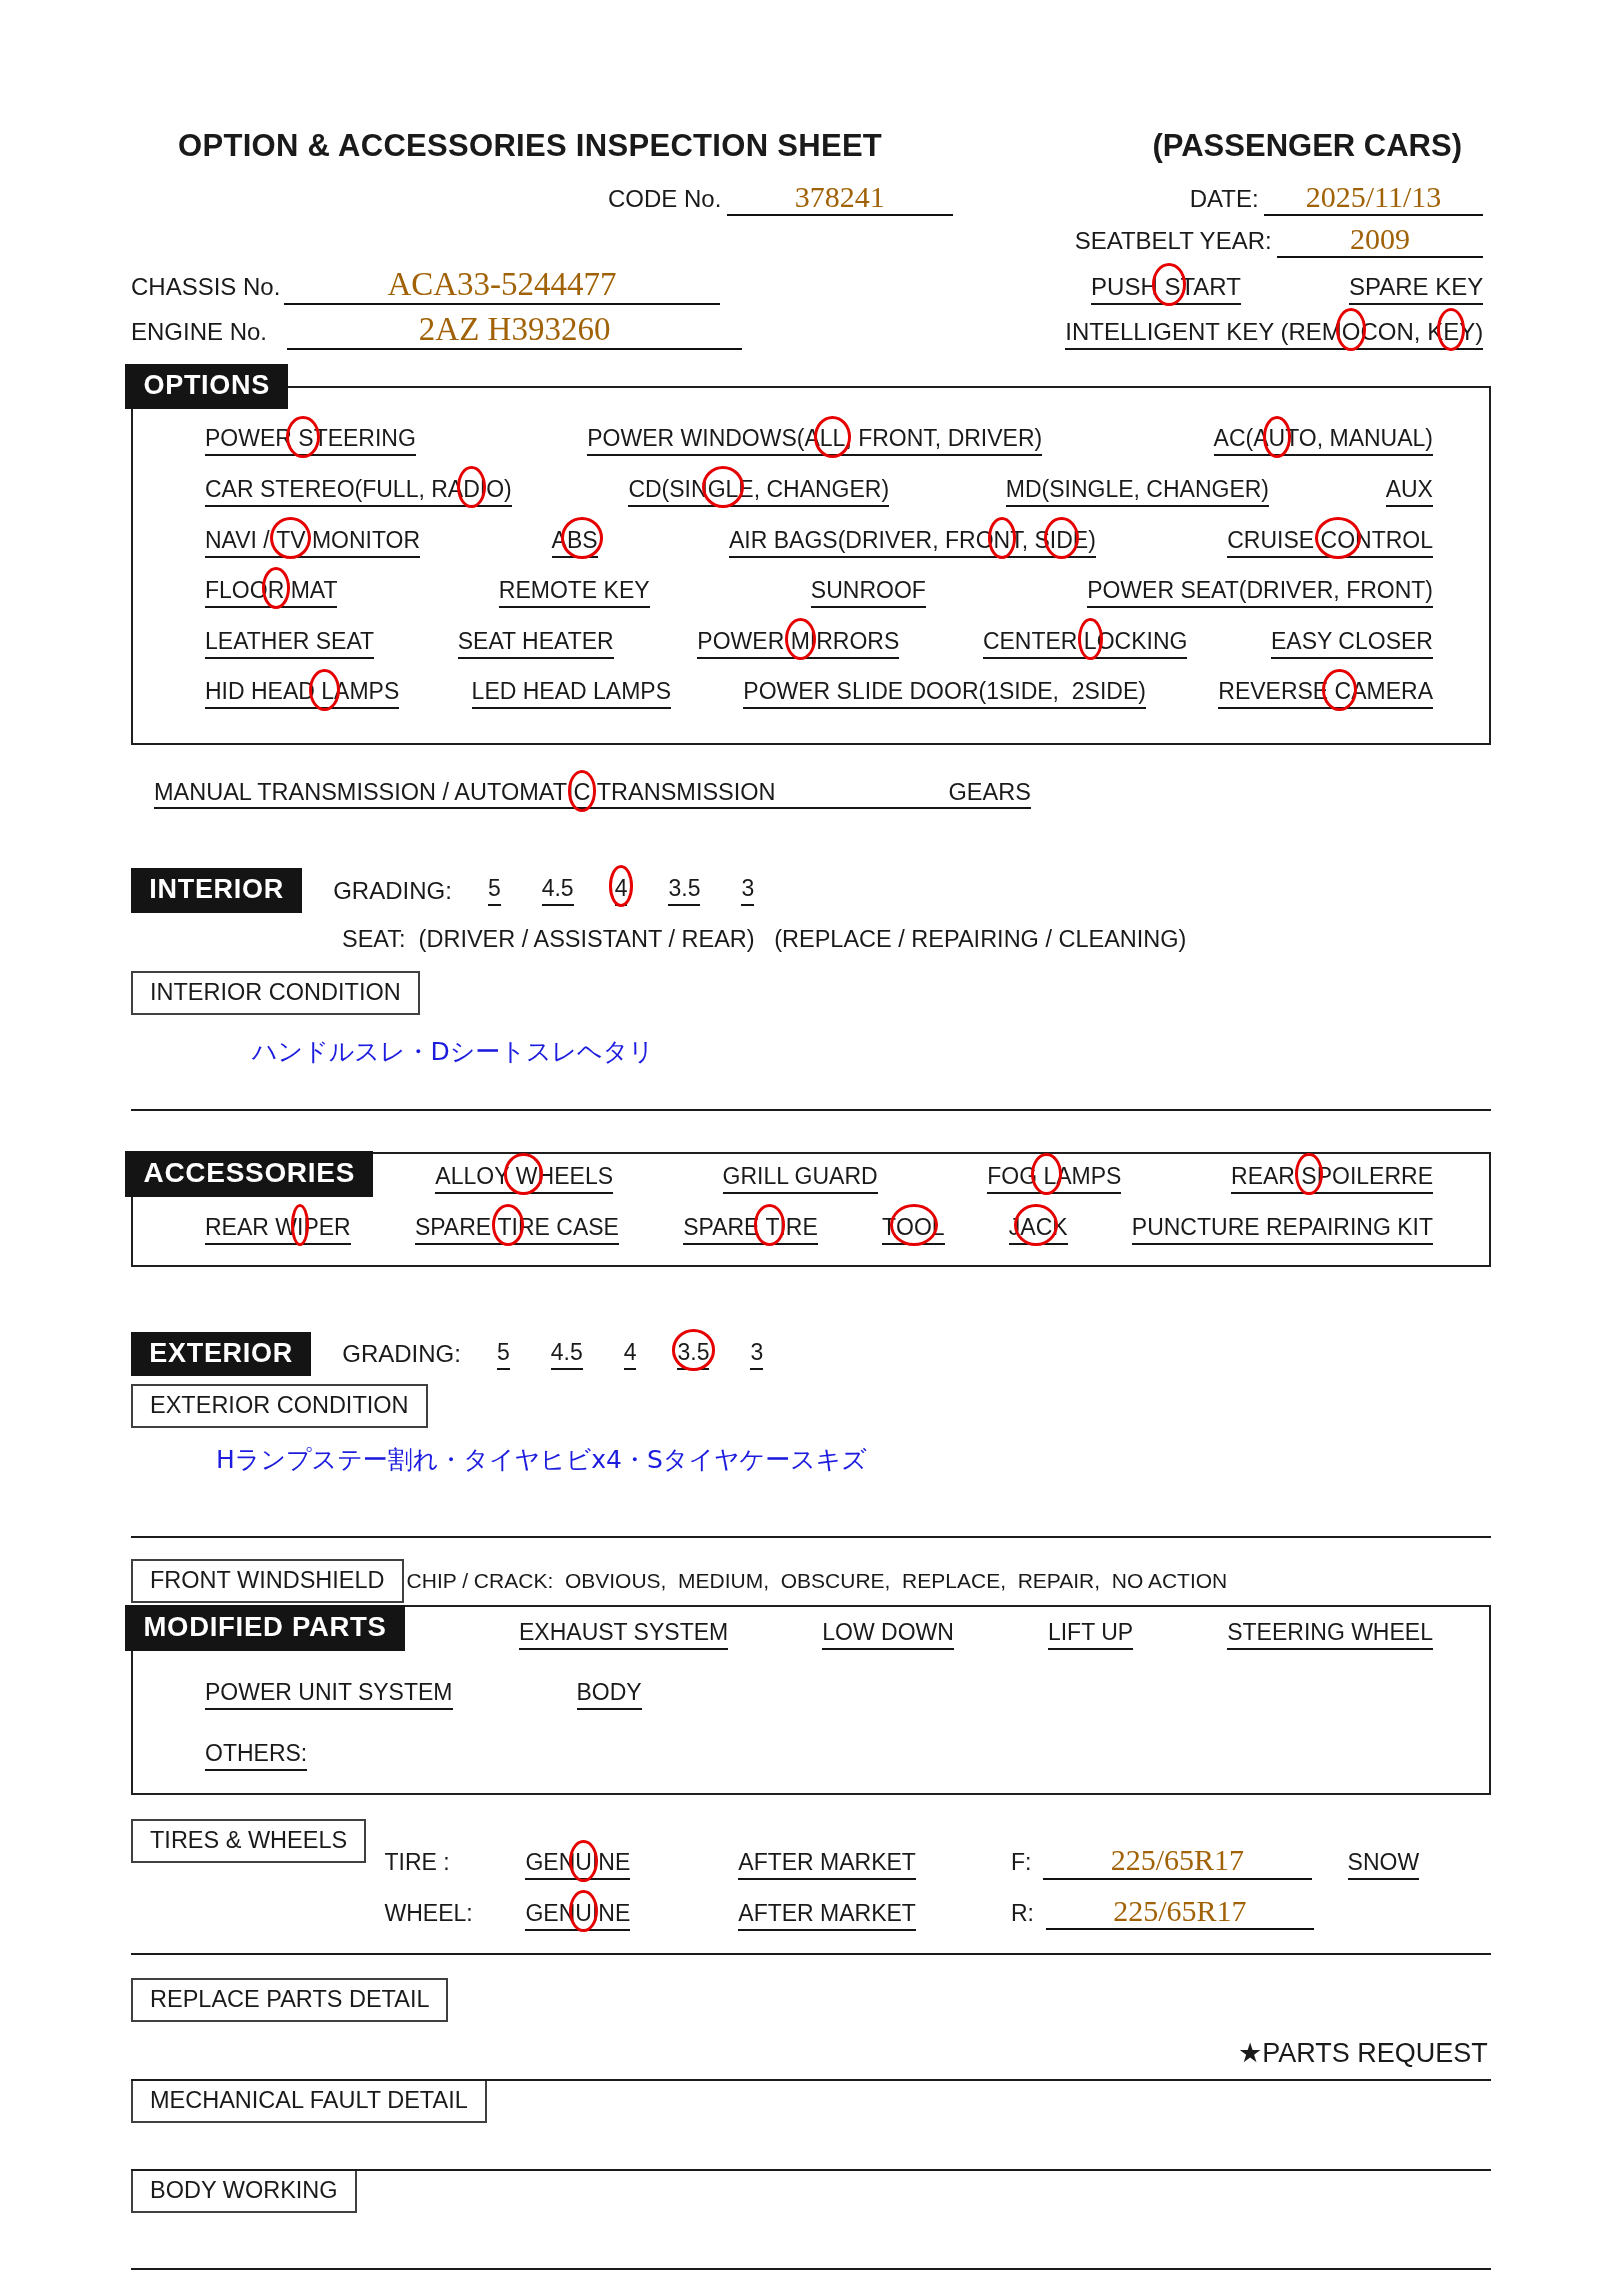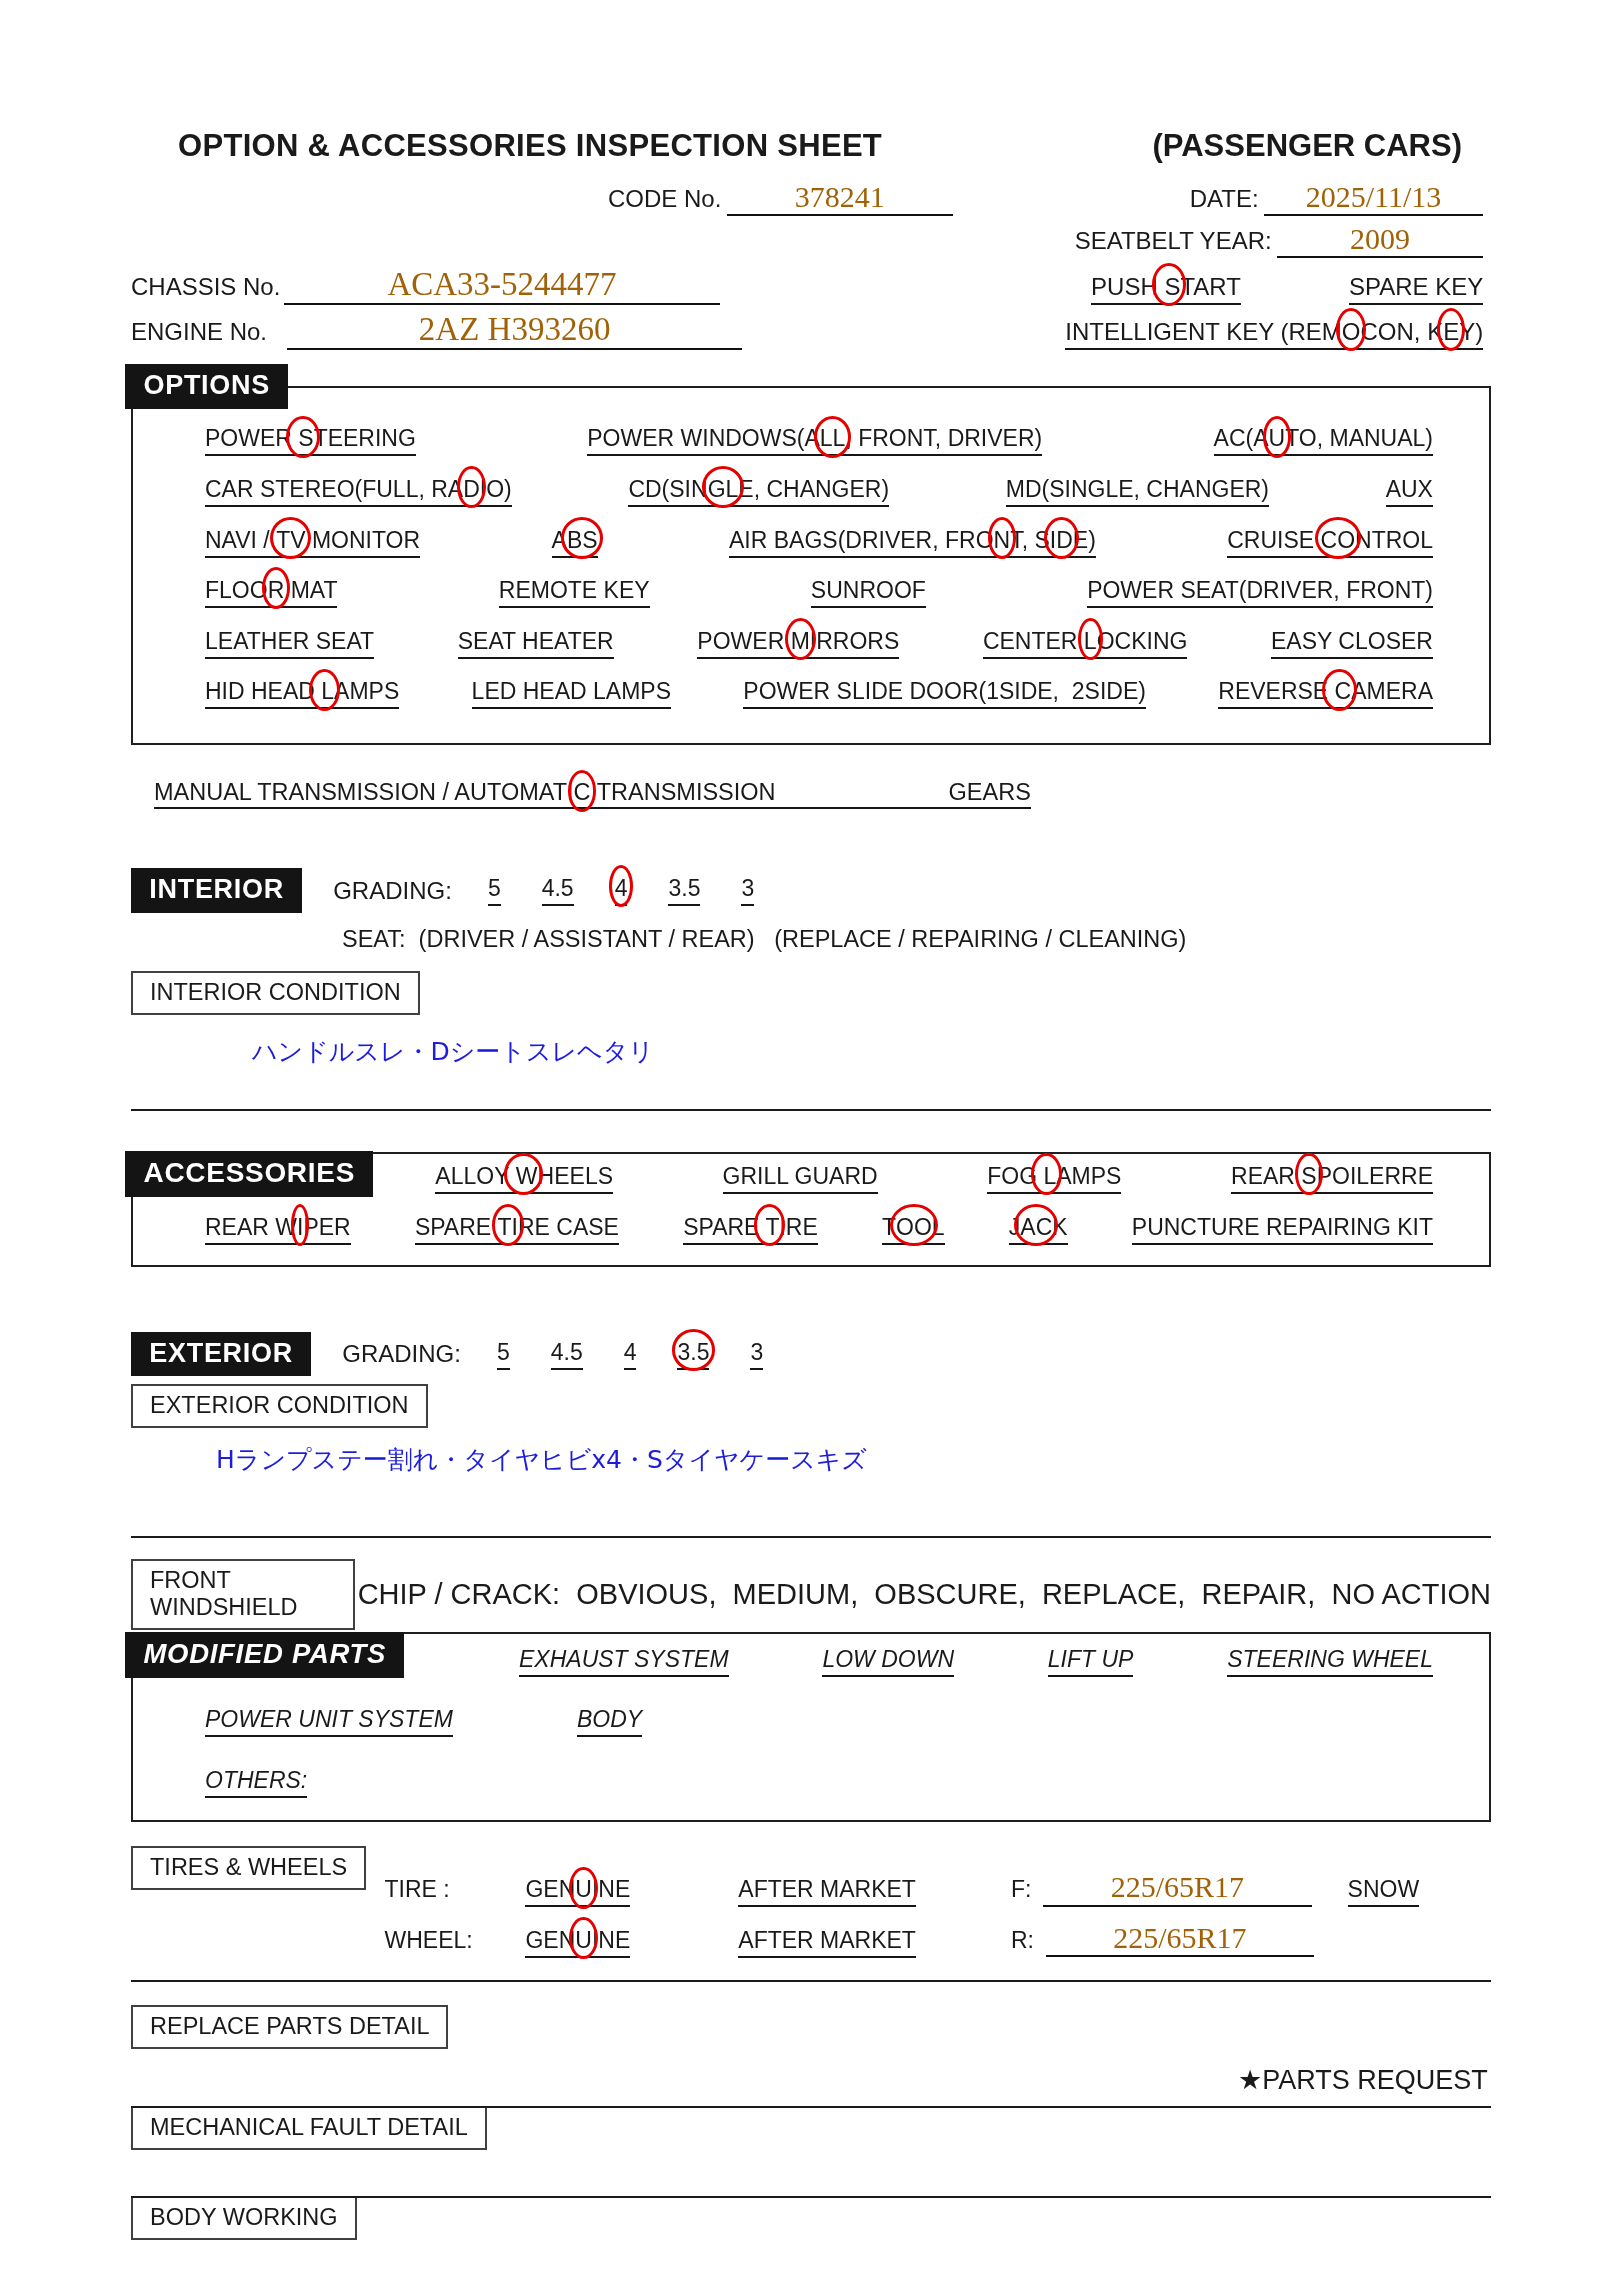--- a/index.html
+++ b/index.html
@@ -57,22 +57,22 @@
 
   
   .acc-box{border:2px solid #1f1f1f;margin-top:41px;padding:0 56px 19.6px 0;}
   .acc-r1{display:flex;align-items:center;}
   .acc-r1 > .chip{margin:-2.6px 0 0 -7.8px;font-size:28px;}
   .acc-r1-items{flex:1;display:flex;justify-content:space-between;align-items:baseline;padding-left:62px;margin-top:5.2px;}
   .acc-r2{display:flex;justify-content:space-between;align-items:baseline;padding-left:72px;margin-top:17px;}
 
   
   .ws-row{display:flex;align-items:center;margin-top:21px;}
-  .ws-text{margin-left:3px;white-space:pre;font-size:29px;}
-  .mod-box{position:relative;border:2px solid #1f1f1f;margin-top:2.6px;padding:11.8px 56px 22px 72px;font-style:italic;}
+  .ws-text{margin-left:3px;white-space:pre;font-size:21px;}
+  .mod-box{position:relative;border:2px solid #1f1f1f;margin-top:2.6px;padding:11.8px 56px 22px 72px;}
   .mod-box > .chip{position:absolute;top:-2px;left:-7.8px;font-size:27.5px;}
   .mod-r1{display:flex;justify-content:space-between;align-items:baseline;margin-left:314px;}
   .mod-r2{display:flex;margin-top:29px;}
   .mod-r2 .item{margin-right:124px;}
   .mod-r3{margin-top:30px;}
 
   
   .tires{display:flex;align-items:flex-start;margin-top:0;}
   .tires .label-box{margin-top:24px;}
   .tire-col{margin-left:18.3px;margin-top:40px;}

